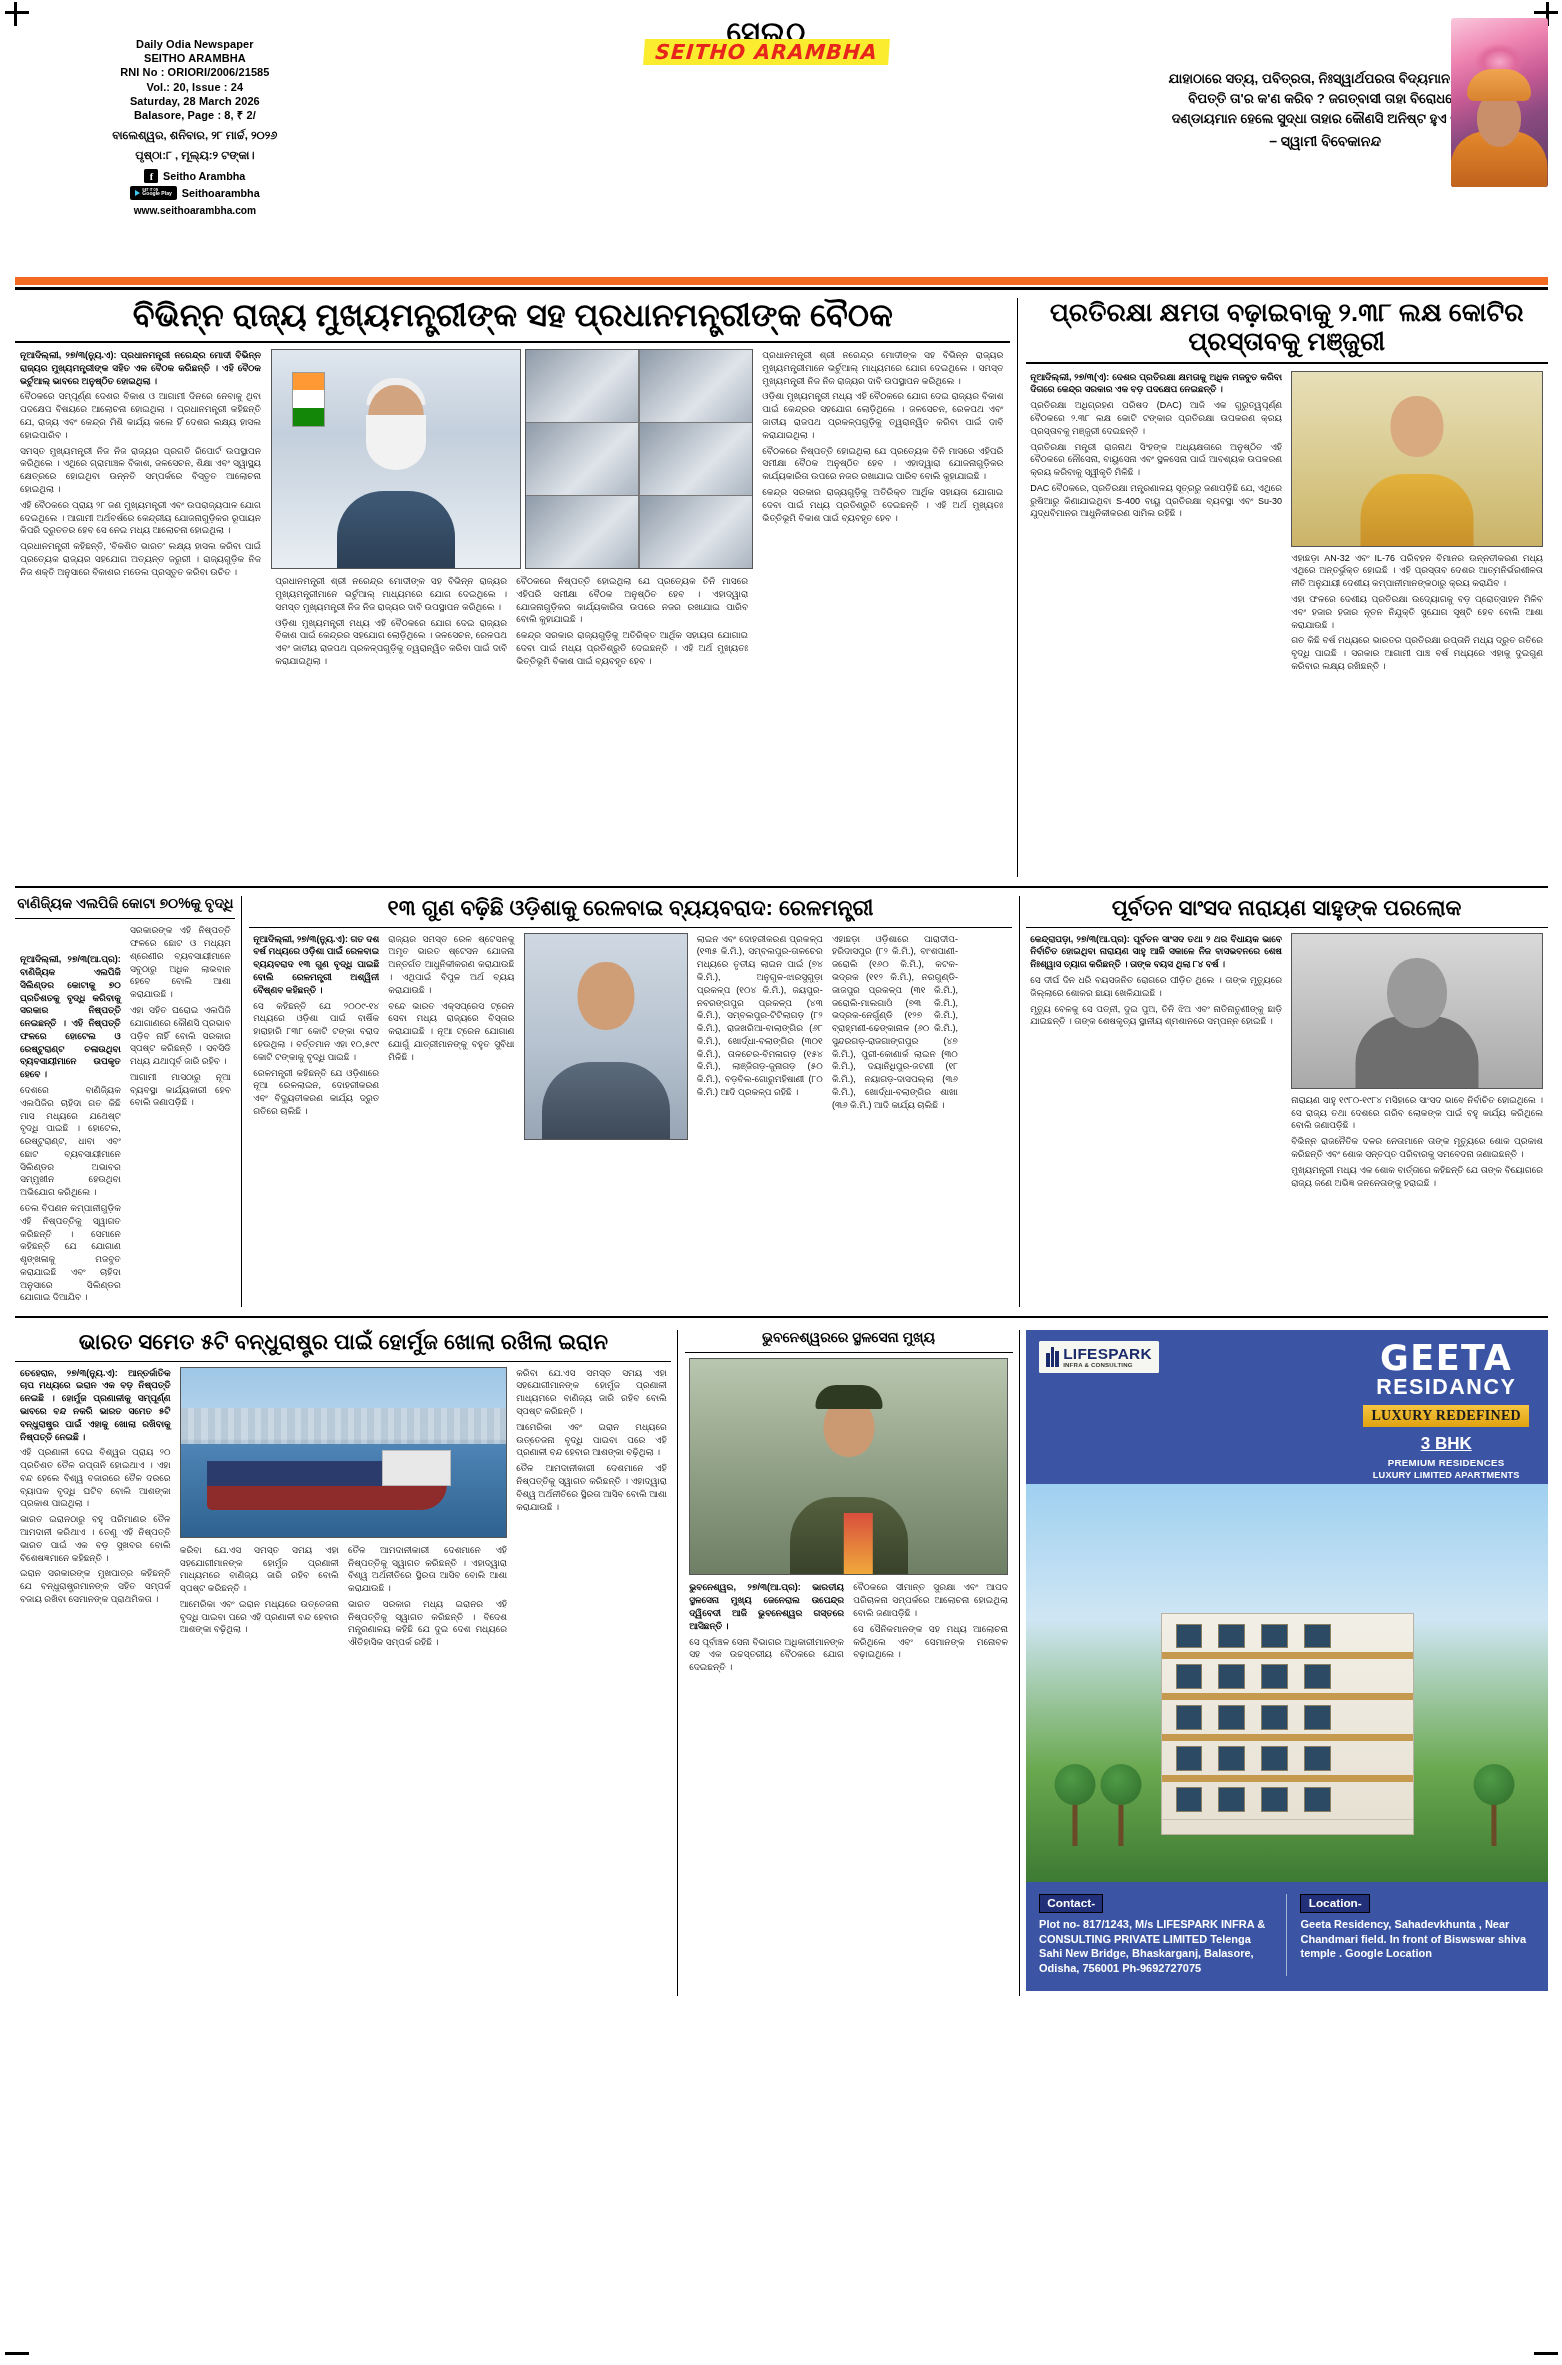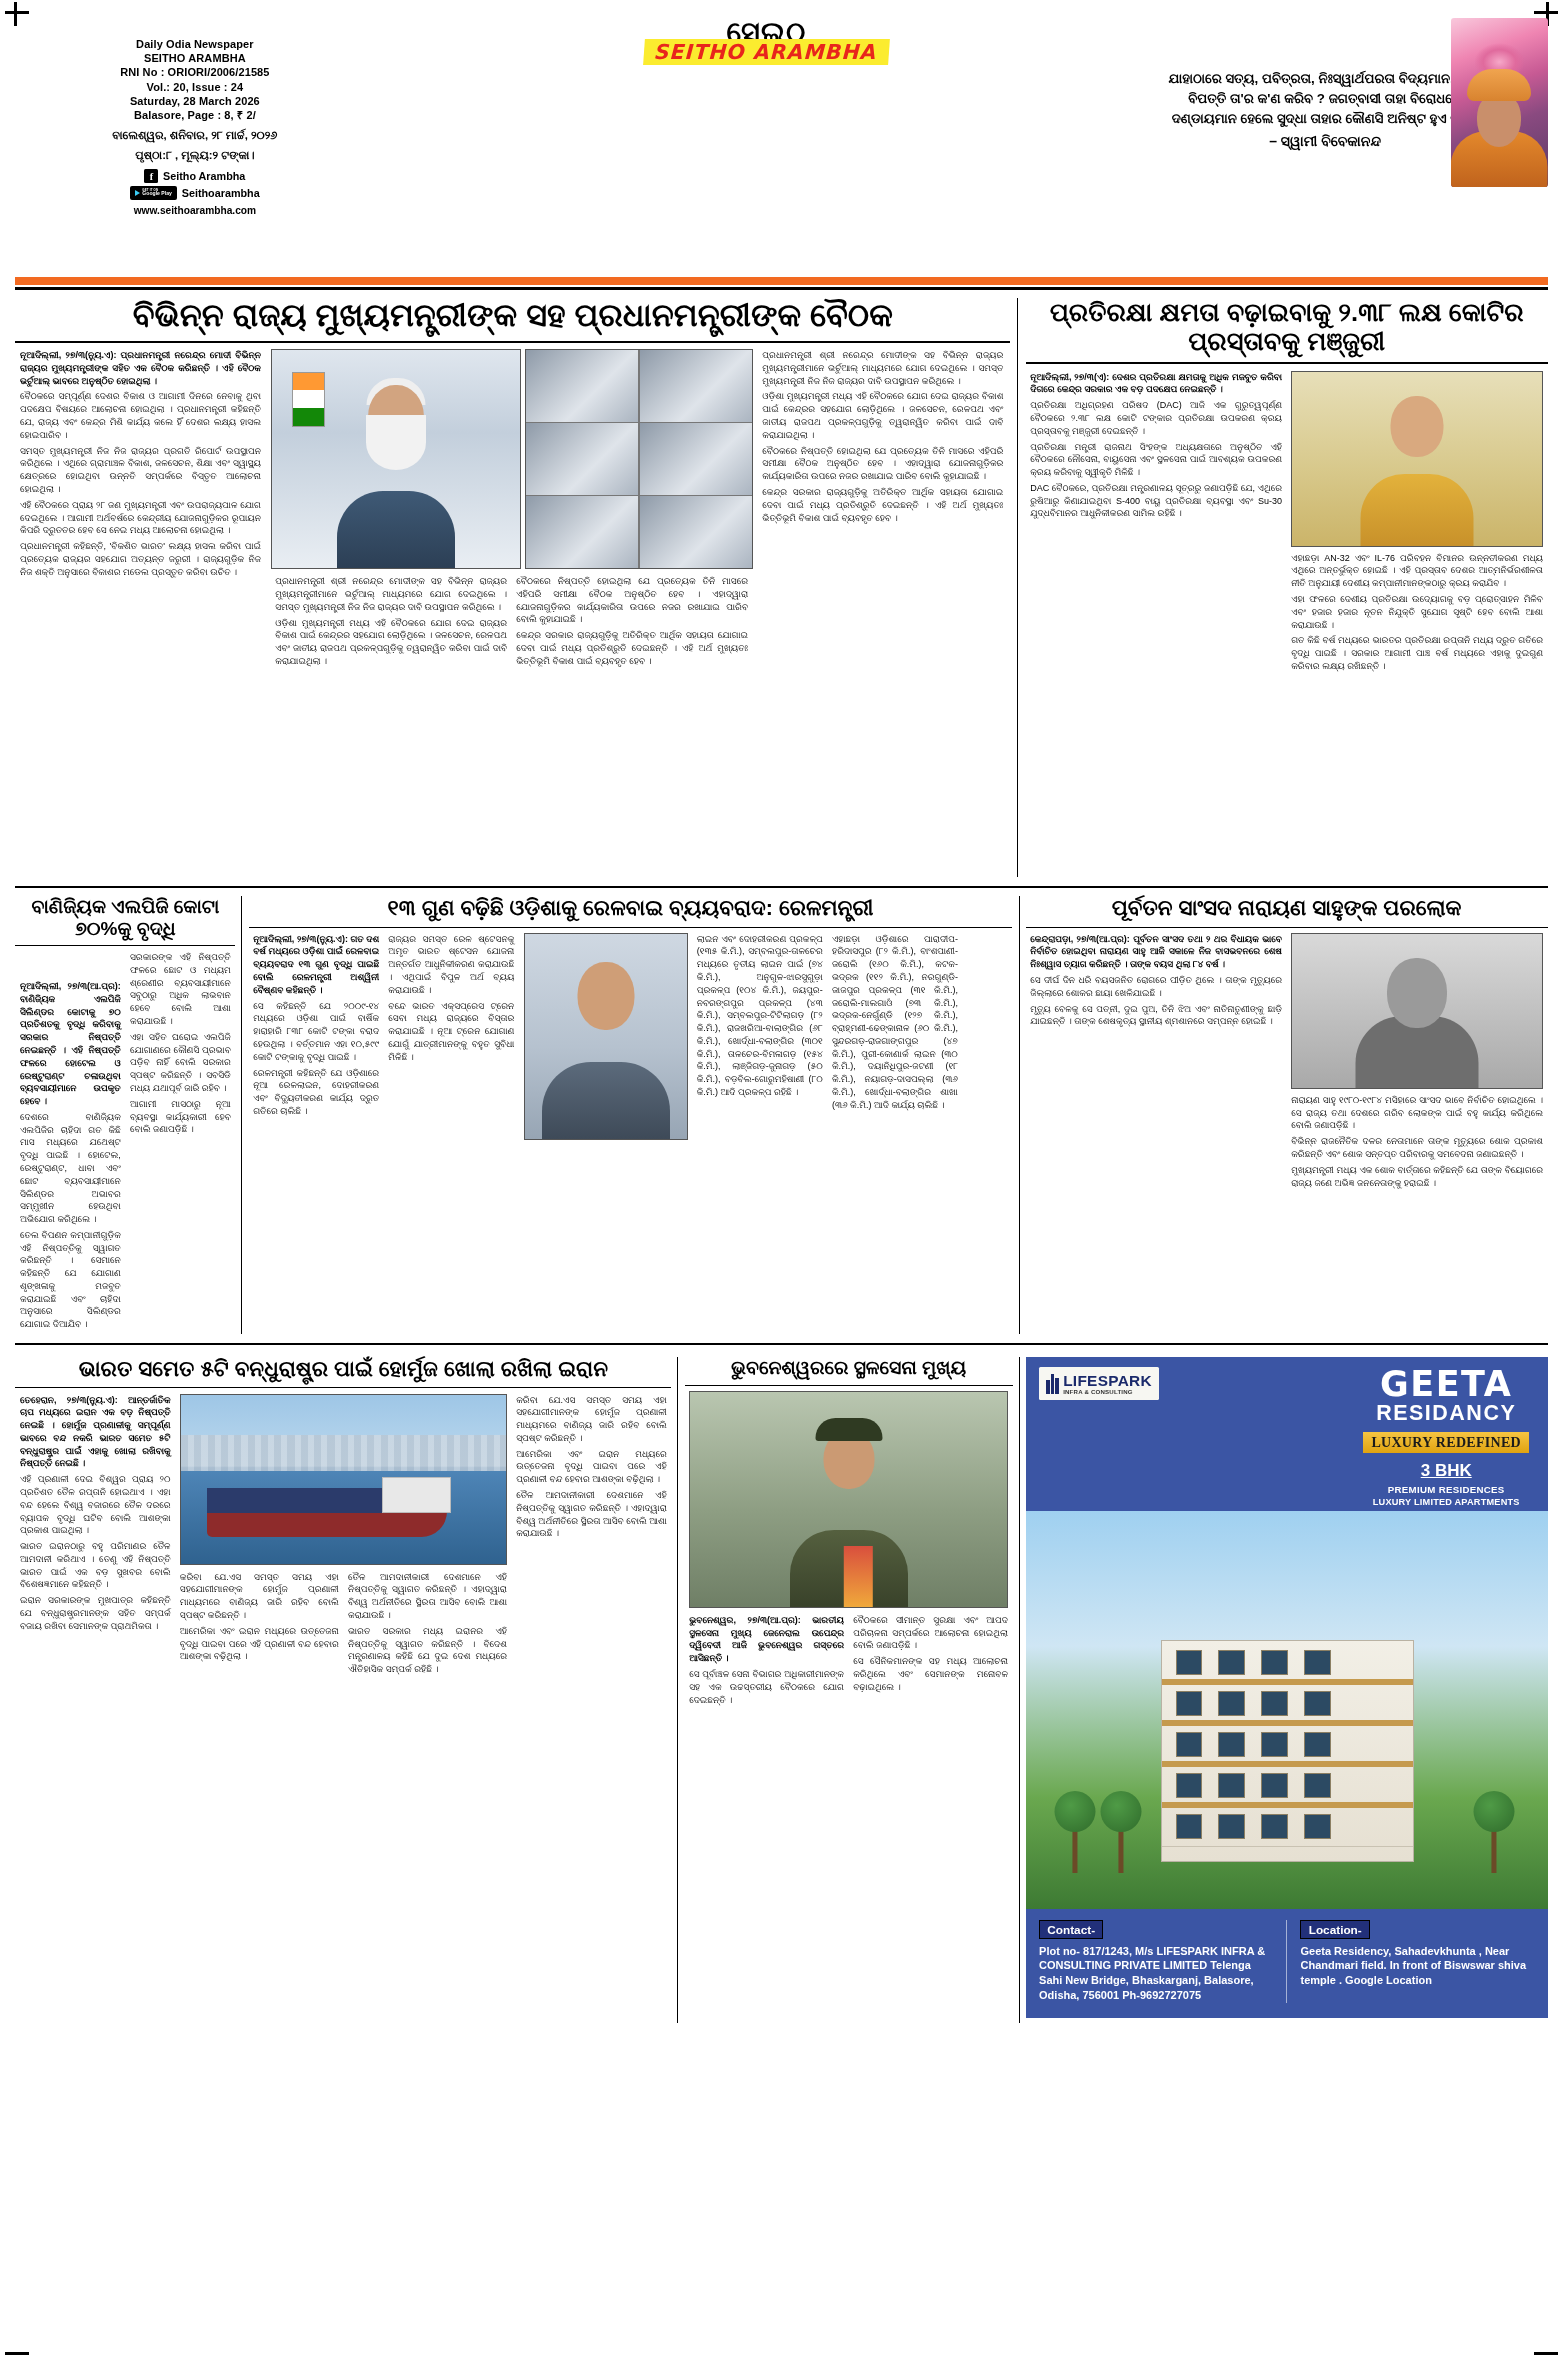--- a/index.html
+++ b/index.html
@@ -50,21 +50,21 @@
      border-radius:36px 36px 0 0;background:linear-gradient(180deg,#e4892c,#c0631d);}
 
   .rule-orange{height:7.2px;background:#f26a21;margin:3.1px 0 0 0;}
   .rule-black{height:2.6px;background:#000;margin-top:2.6px;}
 
   
   .hl{font-weight:bold;line-height:1.12;text-align:center;}
   .hl-xl{font-size:32px;}
   .hl-lg{font-size:25.6px;}
   .hl-md{font-size:21.5px;}
-  .hl-sm{font-size:19px;}
+  .hl-sm{font-size:14px;}
   .hrule{height:2px;background:#000;}
   .hrule.thin{height:1px;}
   .vline{width:1px;background:#000;}
 
   .cols{display:flex;}
   .col{font-size:9px;line-height:1.42;text-align:justify;
        font-family:"Liberation Sans",sans-serif;padding:0 4.6px;}
   .col p{margin:0 0 3.1px 0;}
   .dl{font-weight:bold;}
 

